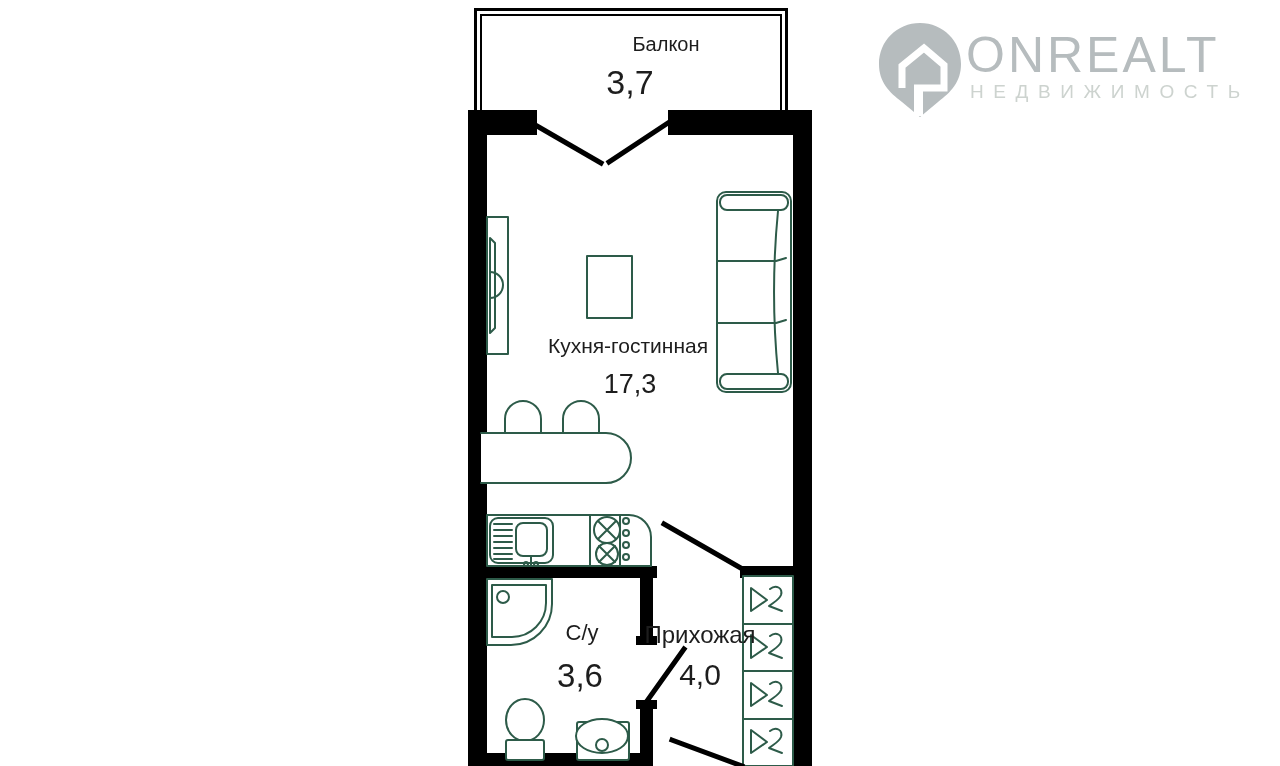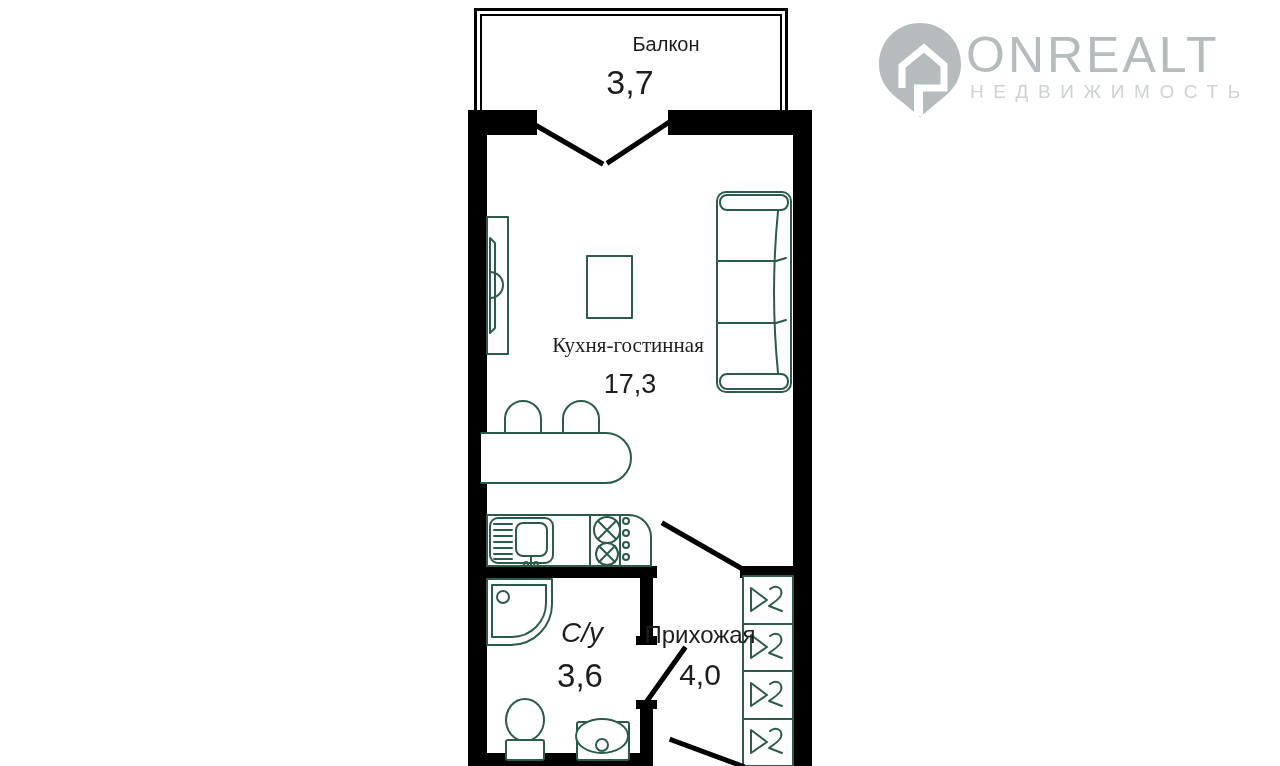--- a/index.html
+++ b/index.html
@@ -144,22 +144,22 @@
       <path class="door-line" d="M668 123 L609 162"></path>
       <path class="door-line" d="M664 524 L739 567"></path>
       <path class="door-line" d="M647 701 L684 649"></path>
       <path class="door-line" d="M672 740 L742 766"></path>
     </g>
   </svg>
 
   <div class="plan-label" style="left:631px;top:44px;font-size:20px;margin-left:35px;">Балкон</div>
   <div class="plan-label" style="left:630px;top:82px;font-size:34px;">3,7</div>
 
-  <div class="plan-label" style="left:628px;top:345px;font-size:21px;font-family:Liberation Serif, serif;">Кухня-гостинная</div>
+  <div class="plan-label" style="left:628px;top:345px;font-size:21px;">Кухня-гостинная</div>
   <div class="plan-label" style="left:630px;top:384px;font-size:27px;">17,3</div>
 
-  <div class="plan-label" style="left:582px;top:633px;font-size:28px;font-style:italic;">С/у</div>
+  <div class="plan-label" style="left:582px;top:633px;font-size:22px;">С/у</div>
   <div class="plan-label" style="left:580px;top:675px;font-size:33px;">3,6</div>
 
   <div class="plan-label" style="left:700px;top:635px;font-size:24px;">Прихожая</div>
   <div class="plan-label" style="left:700px;top:675px;font-size:30px;">4,0</div>
 
 </div>
 
 </body></html>

